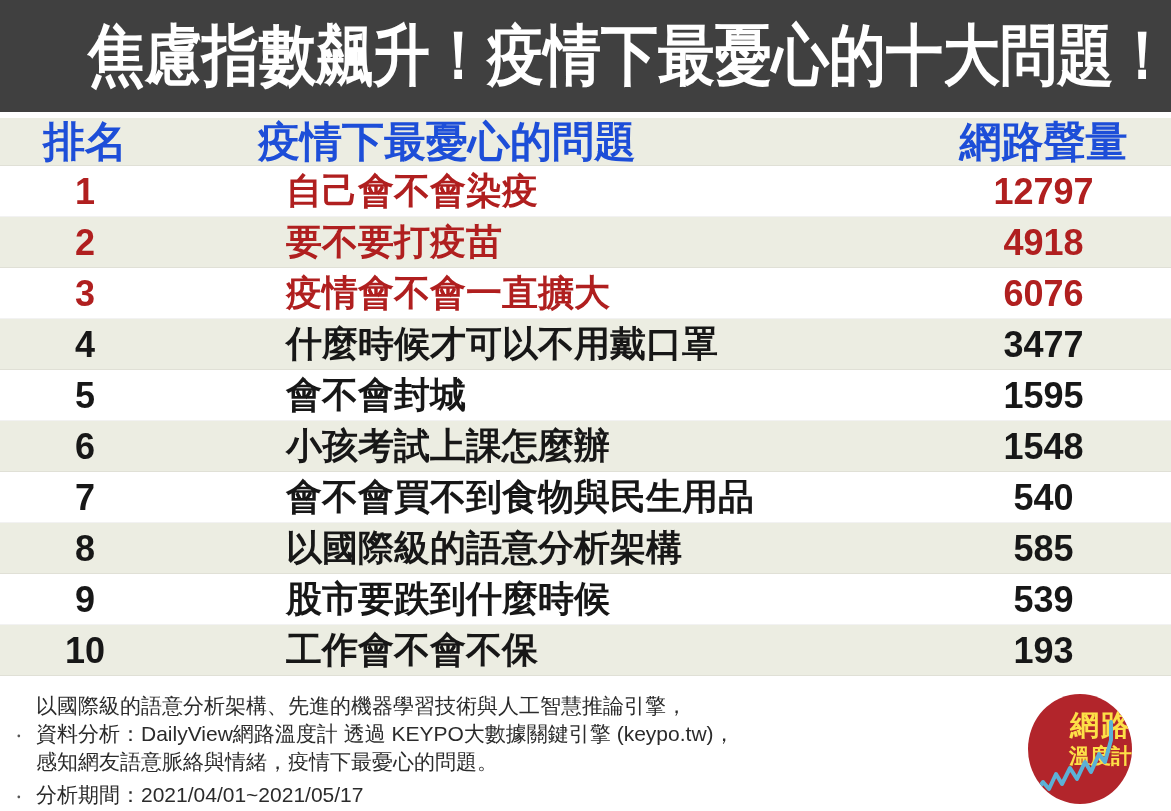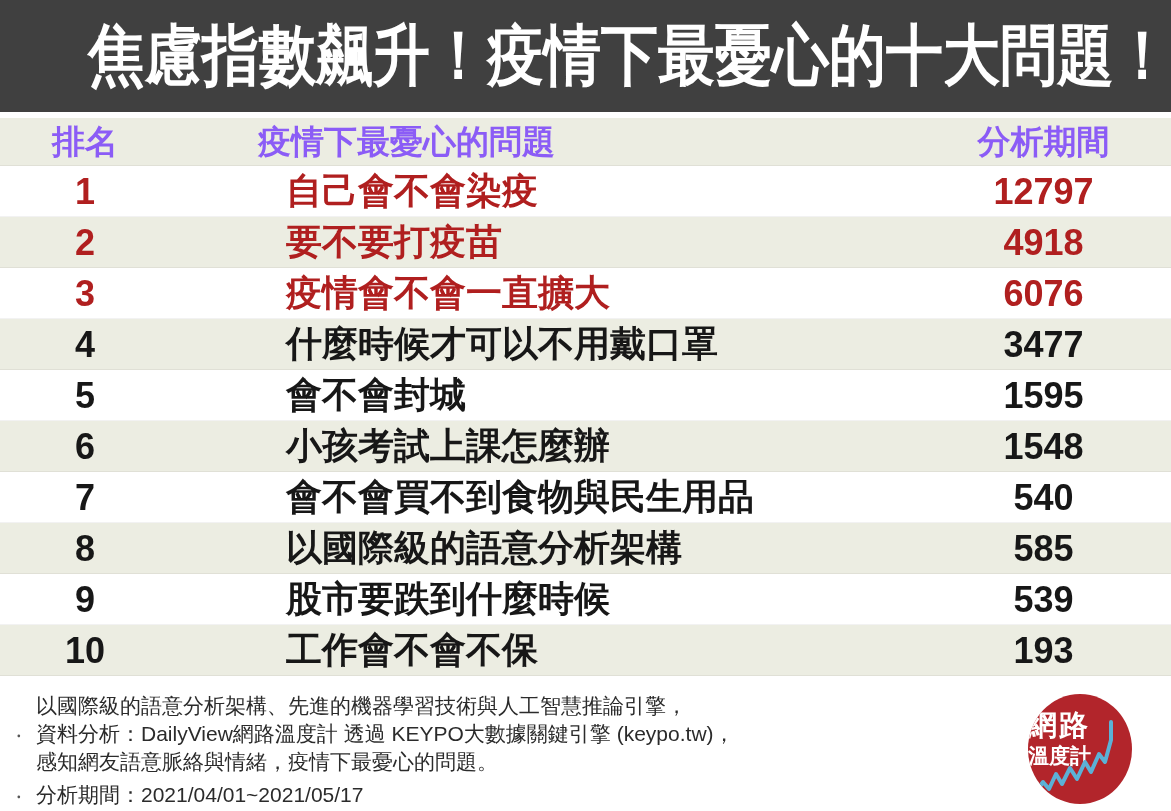--- a/index.html
+++ b/index.html
@@ -21,21 +21,21 @@
     transform:scaleY(1.16); transform-origin:center;
   }
   
   .table { margin-top:6px; }
   .t-row {
     display:flex; align-items:center;
     height:51px; font-weight:bold; font-size:36px; color:#171717;
     box-shadow: inset 0 -1px 0 rgba(0,0,0,0.05);
   }
   .t-row.header {
-    height:48px; background:#ecede2; font-size:33px; color:#8b5cf6;
+    height:48px; background:#ecede2; font-size:42px; color:#1d4ed8;
   }
   .cell-rank  { width:170px; text-align:center; }
   .cell-q     { flex:1; padding-left:116px; }
   .header .cell-q { padding-left:88px; }
   .cell-vol   { width:255px; text-align:center; }
   .t-row.r-even { background:#ffffff; }
   .t-row.r-odd  { background:#ecede2; }
   .t-row.top { color:#b01f1f; }
   
   .footer {
@@ -44,42 +44,42 @@
     font-size:21px; color:#2b2b2b; line-height:28px;
   }
   .note-line { white-space:nowrap; }
   .note-line .bullet { display:inline-block; width:20px; text-align:left; color:#555; }
   .note-line.cont { padding-left:20px; }
   .note-line.last { margin-top:5px; }
   
   .logo {
     position:absolute; right:39px; top:18px;
     width:104px; height:110px; border-radius:50%;
-    background:#b2252b; color:#ffffff; text-align:left;
+    background:#b2252b; color:#fde047; text-align:right;
     font-weight:bold; overflow:hidden;
   }
   .logo .l1 { margin-top:16px; font-size:29px; letter-spacing:2px; line-height:30px; }
   .logo .l2 { font-size:21px; letter-spacing:0px; line-height:32px; }
   .logo svg { position:absolute; left:0; top:0; pointer-events:none; }
 </style>
 </head>
 <body>
 
 <div class="page">
 
   <div class="title-bar">
     <h1>焦慮指數飆升！疫情下最憂心的十大問題！</h1>
   </div>
 
   <div class="table">
 
     <div class="t-row header">
       <div class="cell-rank">排名</div>
       <div class="cell-q">疫情下最憂心的問題</div>
-      <div class="cell-vol">分析期間</div>
+      <div class="cell-vol">網路聲量</div>
     </div>
 
     <div class="t-row r-even top">
       <div class="cell-rank">1</div>
       <div class="cell-q">自己會不會染疫</div>
       <div class="cell-vol">12797</div>
     </div>
 
     <div class="t-row r-odd top">
       <div class="cell-rank">2</div>

